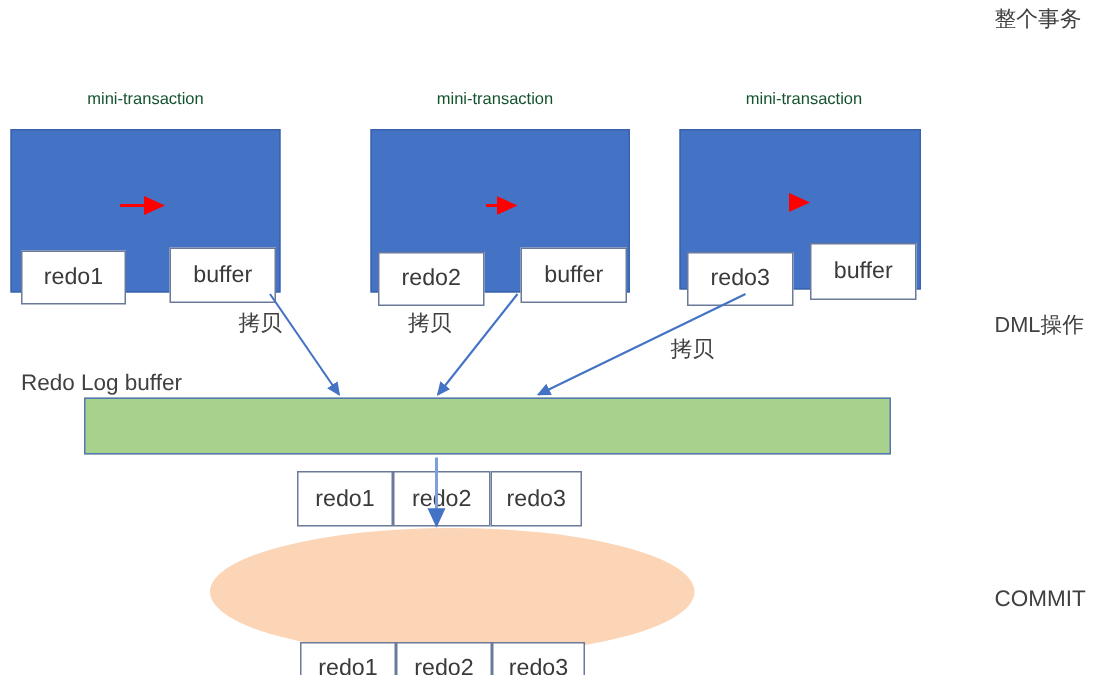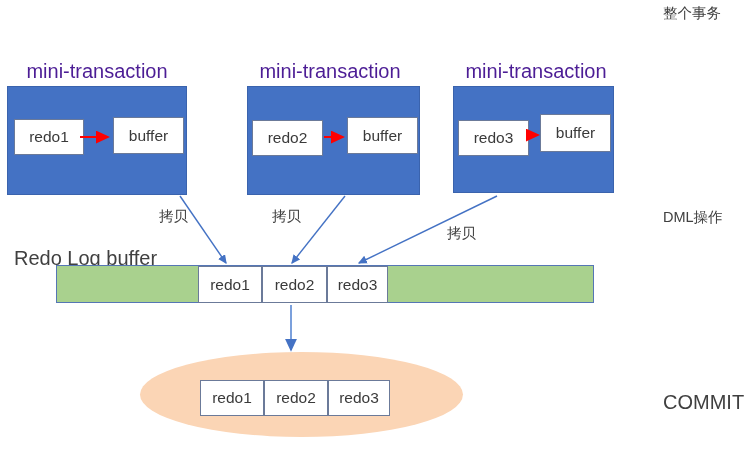--- a/index.html
+++ b/index.html
@@ -16,53 +16,54 @@
     width: 746px;
     height: 450px;
     background: #ffffff;
     overflow: hidden;
   }
 
   
   .label {
     position: absolute;
     color: #404040;
-    font-size: 20px;
+    font-size: 15px;
     line-height: 1.15;
     white-space: nowrap;
   }
   .label.cjk { font-size: 14.5px; }
 
   
   .mt-box {
     position: absolute;
     background: #4472C4;
     border: 1px solid #3a63ad;
     box-sizing: border-box;
   }
   .mt-title {
     position: absolute;
-    color: #4c1d95;
-    font-size: 20px;
+    color: #14532d;
+    font-size: 11px;
     white-space: nowrap;
     text-align: center;
   }
 
   
   .wbox {
     position: absolute;
     background: #ffffff;
     border: 1px solid #6b7a99;
     box-sizing: border-box;
     display: flex;
     align-items: center;
     justify-content: center;
     color: #3a3a3a;
     font-size: 15.5px;
     white-space: nowrap;
+    margin-top: 48px;
   }
 
   
   .green-bar {
     position: absolute;
     background: #A9D18E;
     border: 1px solid #5576b5;
     box-sizing: border-box;
   }
 

